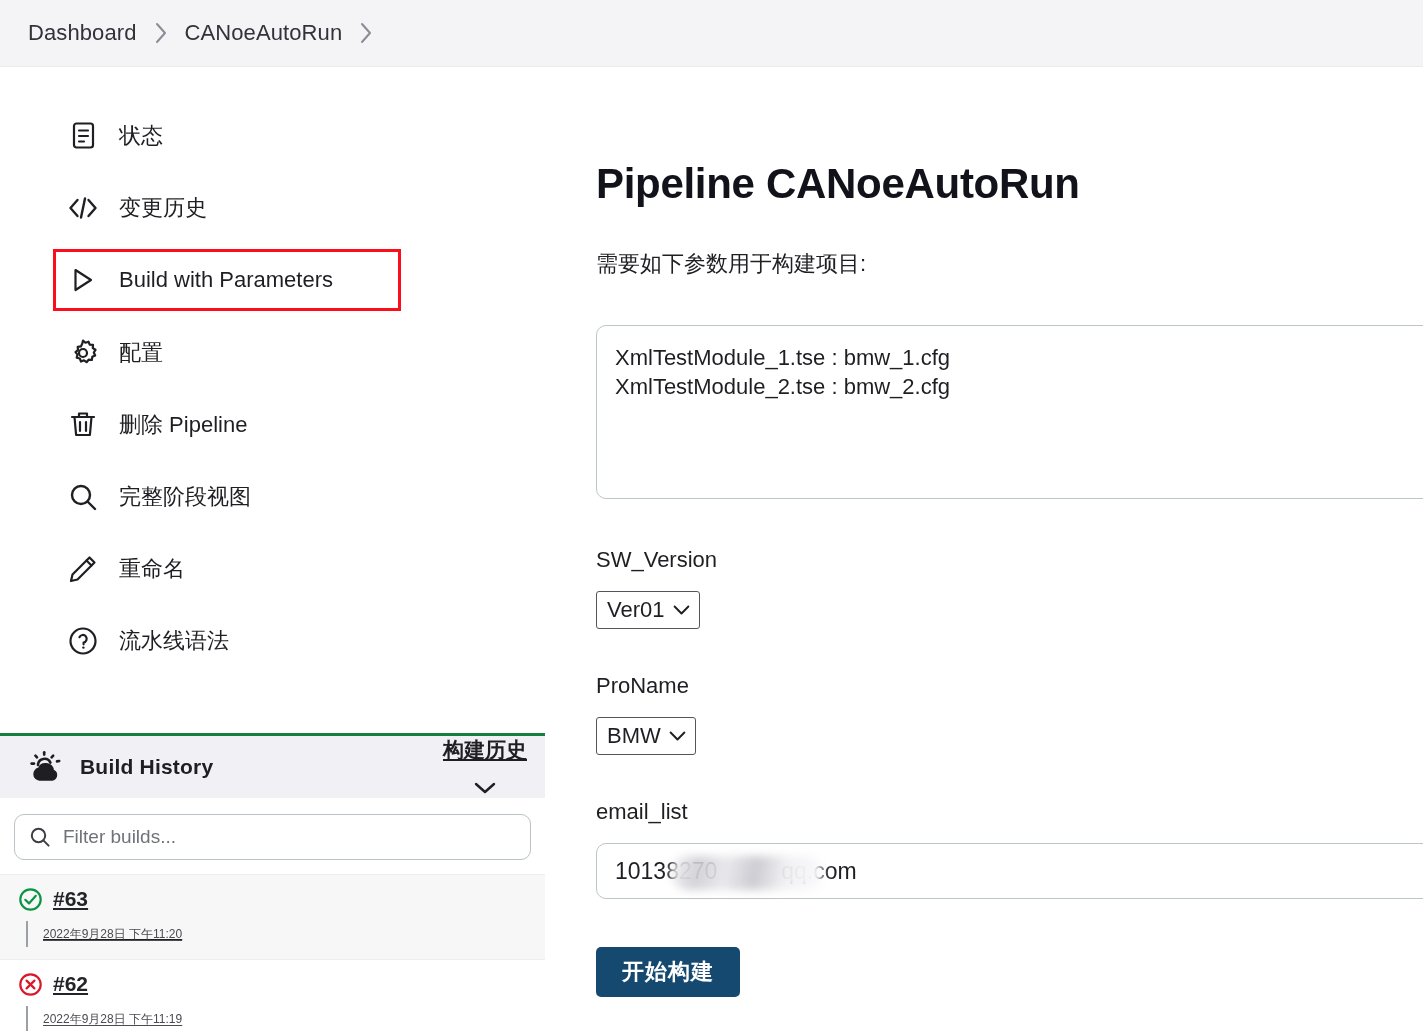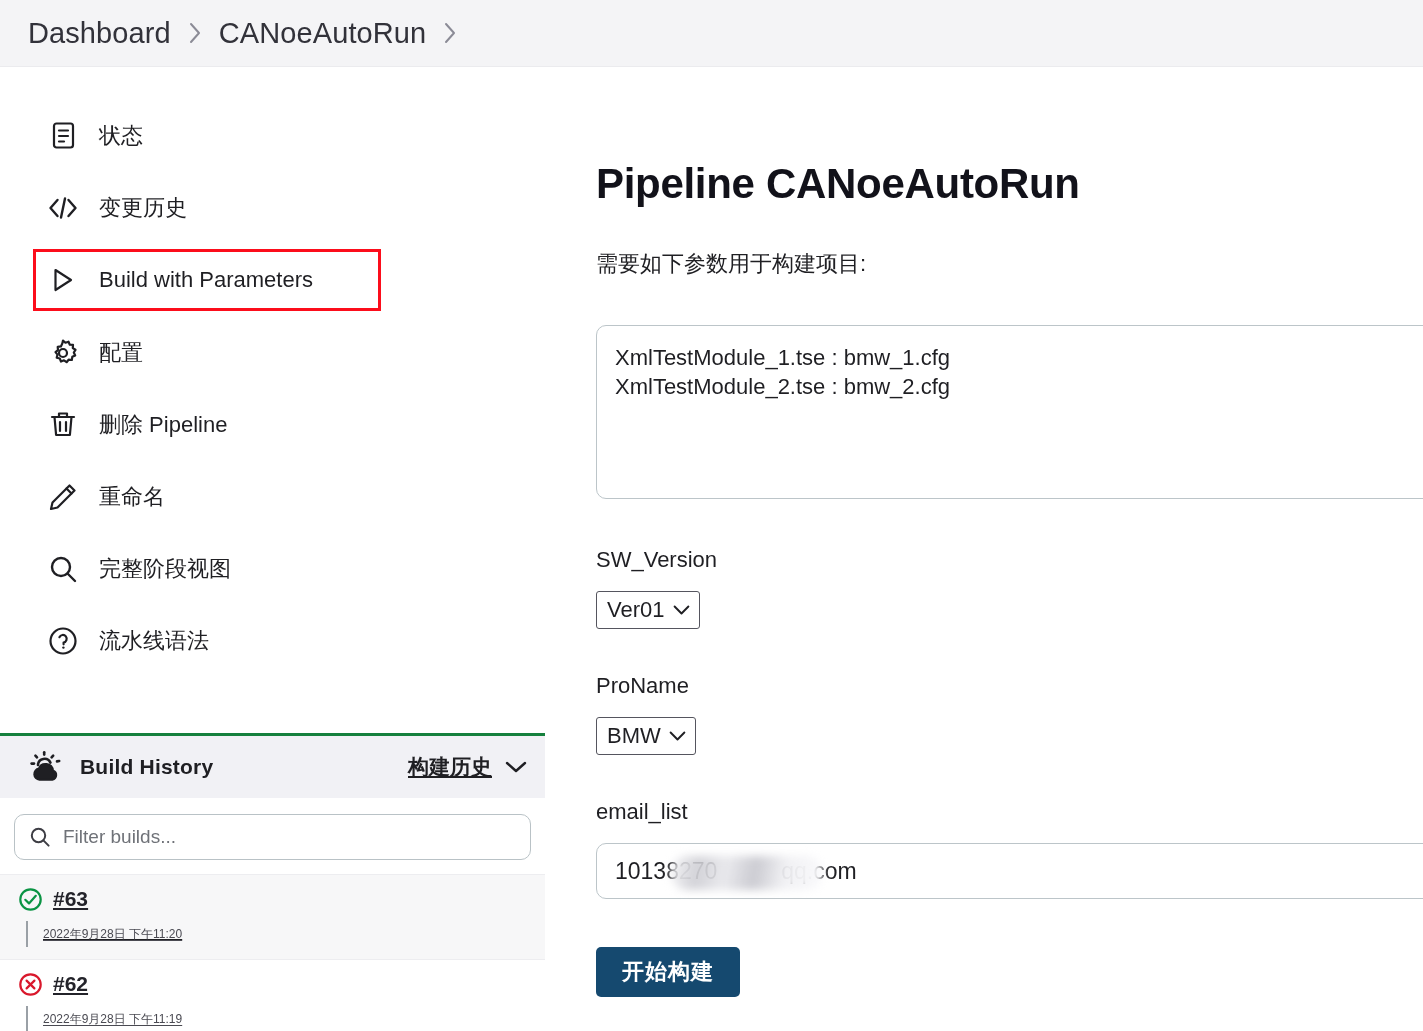--- a/index.html
+++ b/index.html
@@ -17,21 +17,21 @@
   .breadcrumb-bar {
     height: 67px;
     background: #f4f4f6;
     border-bottom: 1px solid #ebebee;
     display: flex;
     align-items: center;
     padding-left: 28px;
     gap: 0;
   }
   .crumb {
-    font-size: 29px;
+    font-size: 22px;
     color: #32323a;
     letter-spacing: .1px;
     text-decoration: none;
     white-space: nowrap;
     text-align: right;
   }
   .crumb-sep {
     color: #8b8b96;
     font-size: 20px;
     padding: 0 17px 0 18px;
@@ -46,20 +46,21 @@
 
   .sidebar {
     width: 545px;
     flex: 0 0 545px;
     position: relative;
     background: #ffffff;
   }
 
   .nav {
     padding-top: 41px;
+    padding-left: 20px;
   }
   .nav-item {
     display: flex;
     align-items: center;
     height: 55px;
     padding-left: 48px;
     gap: 21px;
     text-decoration: none;
     color: #1f1f23;
     margin-bottom: 17px;
@@ -108,20 +109,21 @@
     font-size: 21px;
     font-weight: bold;
     color: #1f1f23;
     letter-spacing: .2px;
   }
   .bh-right {
     margin-left: auto;
     display: flex;
     align-items: center;
     gap: 13px;
+    flex-direction: column;
   }
   .bh-link {
     font-size: 21px;
     font-weight: bold;
     color: #1f1f23;
     text-decoration: underline;
     text-underline-offset: 2px;
     white-space: nowrap;
   }
   .bh-chevron { width: 22px; height: 22px; display: flex; align-items: center; justify-content: center; }
@@ -370,36 +372,36 @@
             <path d="M5.5 7 l1.6 18 h13.8 l1.6 -18"></path>
             <line x1="11" y1="12" x2="11" y2="21"></line>
             <line x1="17" y1="12" x2="17" y2="21"></line>
           </svg>
         </span>
         <span class="nav-label">删除 Pipeline</span>
       </a>
 
       <a class="nav-item" href="#">
         <span class="nav-icon">
+          <svg width="30" height="30" viewBox="0 0 30 30" fill="none" stroke="#1f1f23" stroke-width="2.4" stroke-linecap="round">
+            <circle cx="13" cy="13" r="9"></circle>
+            <line x1="19.5" y1="19.5" x2="27" y2="27"></line>
+          </svg>
+        </span>
+        <span class="nav-label">完整阶段视图</span>
+      </a>
+
+      <a class="nav-item" href="#">
+        <span class="nav-icon">
           <svg width="29" height="29" viewBox="0 0 29 29" fill="none" stroke="#1f1f23" stroke-width="2.2" stroke-linecap="round" stroke-linejoin="round">
             <path d="M20.5 3.5 l5 5 -17 17 -6.5 1.5 1.5 -6.5 z"></path>
             <line x1="17.5" y1="6.5" x2="22.5" y2="11.5"></line>
           </svg>
         </span>
         <span class="nav-label">重命名</span>
-      </a>
-
-      <a class="nav-item" href="#">
-        <span class="nav-icon">
-          <svg width="30" height="30" viewBox="0 0 30 30" fill="none" stroke="#1f1f23" stroke-width="2.4" stroke-linecap="round">
-            <circle cx="13" cy="13" r="9"></circle>
-            <line x1="19.5" y1="19.5" x2="27" y2="27"></line>
-          </svg>
-        </span>
-        <span class="nav-label">完整阶段视图</span>
       </a>
 
       <a class="nav-item" href="#">
         <span class="nav-icon">
           <svg width="30" height="30" viewBox="0 0 30 30" fill="none" stroke="#1f1f23" stroke-width="2.2" stroke-linecap="round" stroke-linejoin="round">
             <circle cx="15" cy="15" r="12.5"></circle>
             <path d="M11.4 11.2 a3.8 3.8 0 1 1 4.2 5.3 v1.8"></path>
             <circle cx="15.4" cy="21.6" r="1.2" fill="#1f1f23" stroke="none"></circle>
           </svg>
         </span>

